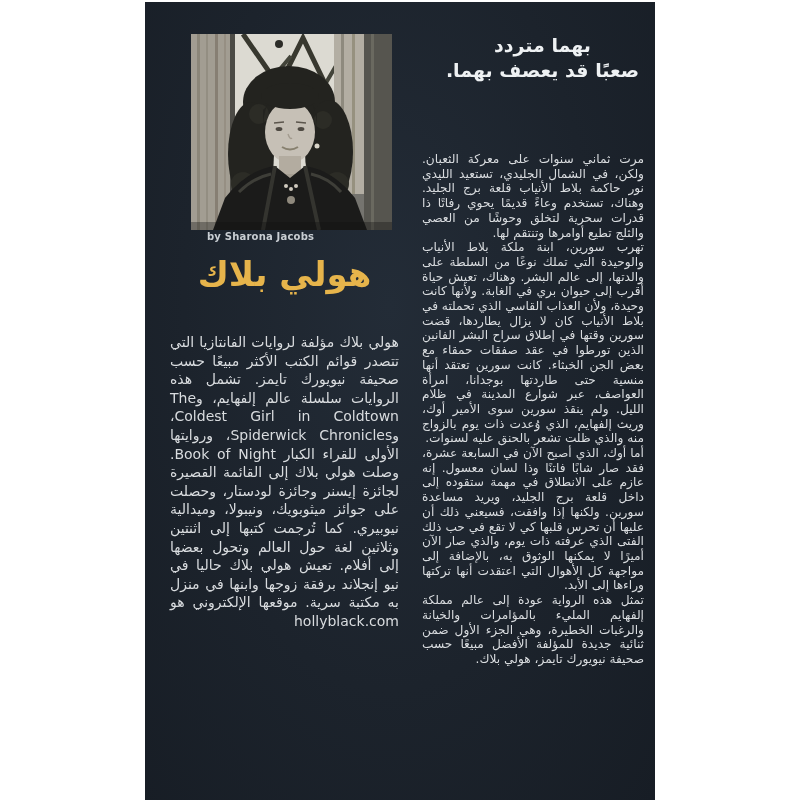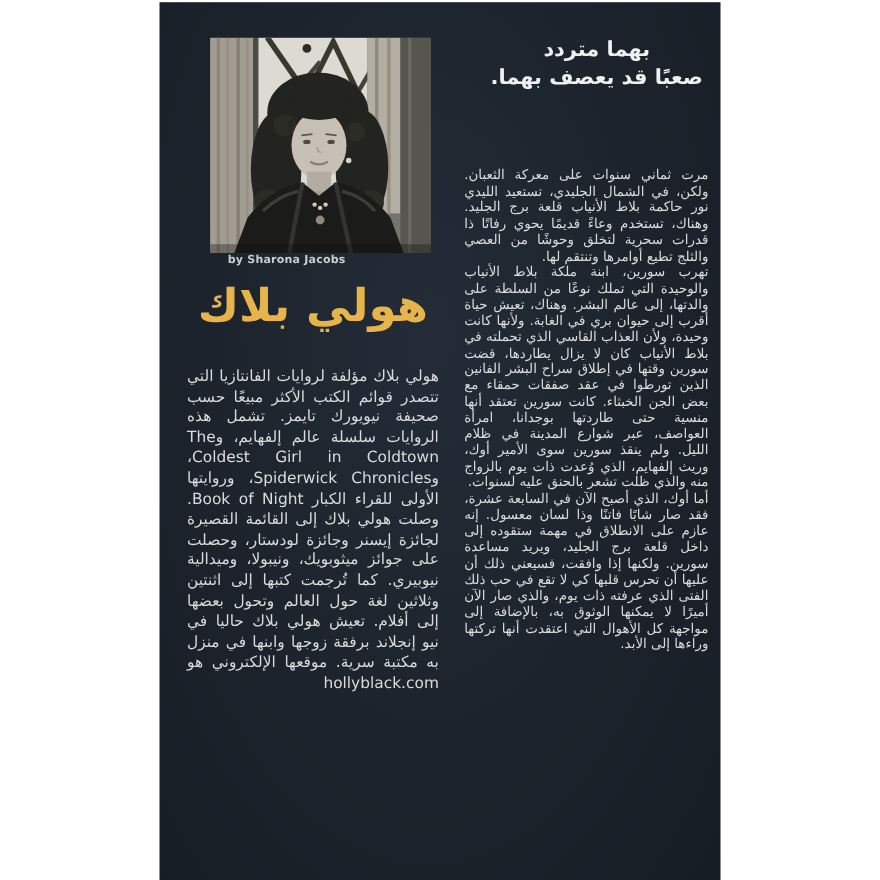--- a/index.html
+++ b/index.html
@@ -6,21 +6,21 @@
   html,body{margin:0;padding:0;background:#ffffff;width:800px;height:800px;overflow:hidden;
     font-family:"DejaVu Sans",sans-serif;}
   .page{position:relative;margin:2px 0 0 145px;width:510px;height:798px;
     background:radial-gradient(ellipse at 48% 38%, #232c37 0%, #1c232c 55%, #171d25 100%);
     color:#d9dcdf;}
   .photo{position:absolute;left:46px;top:32px;width:201px;height:196px;overflow:hidden;}
   .photo svg{display:block;width:201px;height:196px;}
   .photo-credit{position:absolute;left:46px;top:229px;width:201px;
     font-size:10px;font-weight:bold;color:#c9ced3;letter-spacing:.2px;text-align:left;direction:ltr;margin-left:16px;}
   .author-name{position:absolute;left:25px;top:250px;width:229px;text-align:center;
-    font-size:41px;font-weight:bold;color:#e6b44b;direction:rtl;line-height:1.3;}
+    font-size:34px;font-weight:bold;color:#e6b44b;direction:rtl;line-height:1.3;}
   .bio{position:absolute;left:25px;top:331px;width:229px;direction:rtl;text-align:justify;
     font-size:14px;line-height:18.6px;color:#d9dcdf;}
   .tagline{position:absolute;left:295px;top:31px;width:205px;text-align:center;direction:rtl;
     font-size:19px;line-height:25px;font-weight:bold;color:#eef1f3;}
   .synopsis{position:absolute;left:277px;top:150px;width:222px;direction:rtl;text-align:justify;
     font-size:12.2px;line-height:14.7px;color:#d9dcdf;}
   .synopsis p{margin:0;padding:0;}
 </style>
 </head>
 <body>
@@ -92,15 +92,16 @@
   </div>
 
   <div class="author-name">هولي بلاك</div>
 
   <div class="bio" lang="ar">هولي بلاك مؤلفة لروايات الفانتازيا التي تتصدر قوائم الكتب الأكثر مبيعًا حسب صحيفة نيويورك تايمز. تشمل هذه الروايات سلسلة عالم إلفهايم، وThe Coldest Girl in Coldtown، وSpiderwick Chronicles، وروايتها الأولى للقراء الكبار Book of Night. وصلت هولي بلاك إلى القائمة القصيرة لجائزة إيسنر وجائزة لودستار، وحصلت على جوائز ميثوبويك، ونيبولا، وميدالية نيوبيري. كما تُرجمت كتبها إلى اثنتين وثلاثين لغة حول العالم وتحول بعضها إلى أفلام. تعيش هولي بلاك حاليا في نيو إنجلاند برفقة زوجها وابنها في منزل به مكتبة سرية. موقعها الإلكتروني هو hollyblack.com</div>
 
   <div class="synopsis" lang="ar">
     <p>مرت ثماني سنوات على معركة الثعبان. ولكن، في الشمال الجليدي، تستعيد الليدي نور حاكمة بلاط الأنياب قلعة برج الجليد. وهناك، تستخدم وعاءً قديمًا يحوي رفاتًا ذا قدرات سحرية لتخلق وحوشًا من العصي والثلج تطيع أوامرها وتنتقم لها.</p>
     <p>تهرب سورين، ابنة ملكة بلاط الأنياب والوحيدة التي تملك نوعًا من السلطة على والدتها، إلى عالم البشر. وهناك، تعيش حياة أقرب إلى حيوان بري في الغابة. ولأنها كانت وحيدة، ولأن العذاب القاسي الذي تحملته في بلاط الأنياب كان لا يزال يطاردها، قضت سورين وقتها في إطلاق سراح البشر الفانين الذين تورطوا في عقد صفقات حمقاء مع بعض الجن الخبثاء. كانت سورين تعتقد أنها منسية حتى طاردتها بوجدانا، امرأة العواصف، عبر شوارع المدينة في ظلام الليل. ولم ينقذ سورين سوى الأمير أوك، وريث إلفهايم، الذي وُعدت ذات يوم بالزواج منه والذي ظلت تشعر بالحنق عليه لسنوات.</p>
     <p>أما أوك، الذي أصبح الآن في السابعة عشرة، فقد صار شابًا فاتنًا وذا لسان معسول. إنه عازم على الانطلاق في مهمة ستقوده إلى داخل قلعة برج الجليد، ويريد مساعدة سورين. ولكنها إذا وافقت، فسيعني ذلك أن عليها أن تحرس قلبها كي لا تقع في حب ذلك الفتى الذي عرفته ذات يوم، والذي صار الآن أميرًا لا يمكنها الوثوق به، بالإضافة إلى مواجهة كل الأهوال التي اعتقدت أنها تركتها وراءها إلى الأبد.</p>
+    <p>تمثل هذه الرواية عودة إلى عالم مملكة إلفهايم المليء بالمؤامرات والخيانة والرغبات الخطيرة، وهي الجزء الأول ضمن ثنائية جديدة للمؤلفة الأفضل مبيعًا حسب صحيفة نيويورك تايمز، هولي بلاك.</p>
   </div>
 
 </div>
 
 </body></html>

